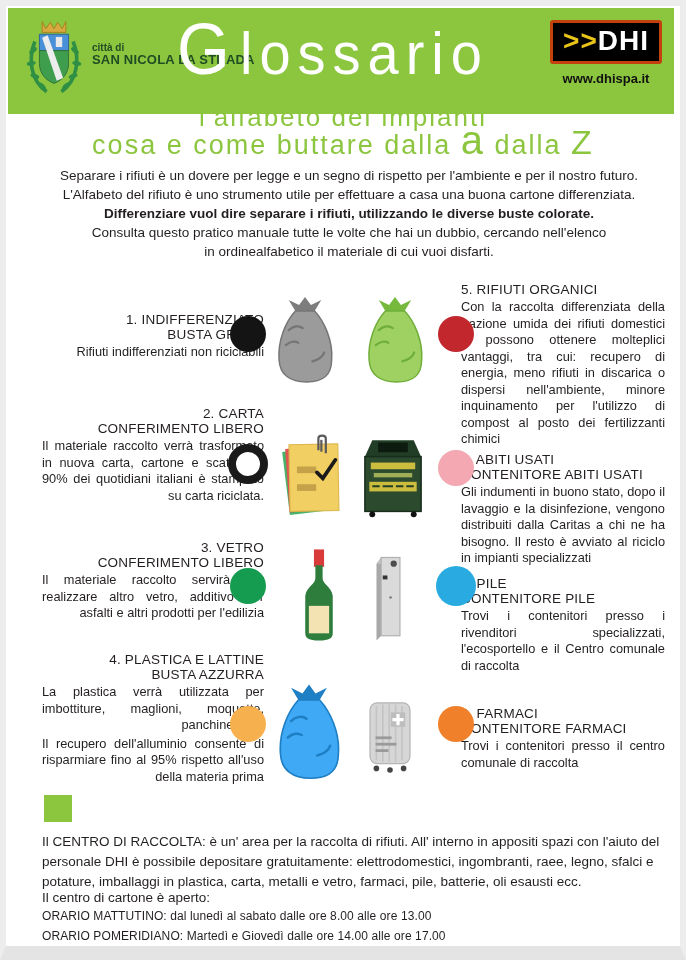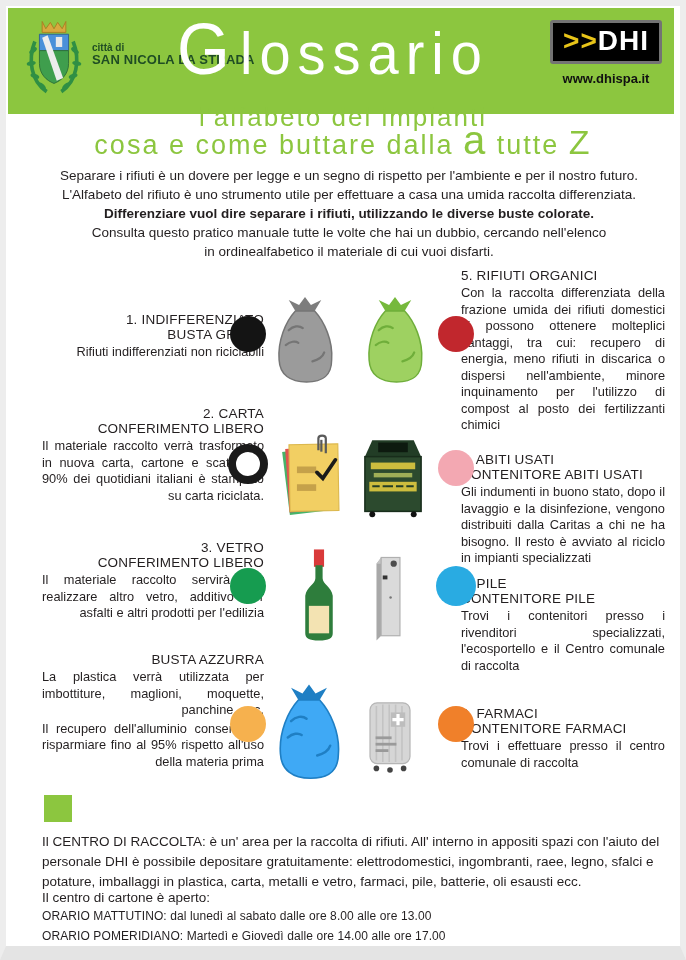--- a/index.html
+++ b/index.html
@@ -8,21 +8,21 @@
   
   .banner{position:absolute;left:2px;top:2px;width:666px;height:106px;}
   .crest{position:absolute;left:14px;top:8px;}
   .citytext{position:absolute;left:84px;top:34px;color:#1f4d24;line-height:1.1;}
   .citytext .small{font-size:10px;font-weight:700;}
   .citytext .big{font-size:13px;font-weight:700;letter-spacing:.2px;}
   .title{position:absolute;left:160px;top:2px;width:330px;text-align:center;color:#fff;
          font-size:56px;font-weight:400;letter-spacing:7px;transform:scaleY(1.05);}
   .title .cap{font-size:68px;letter-spacing:10px;}
   .dhi{position:absolute;left:538px;top:12px;width:120px;text-align:center;}
-  .dhibox{display:inline-block;background:#000;border:3px solid #737373;border-radius:3px;
+  .dhibox{display:inline-block;background:#000;border:3px solid #c2410c;border-radius:3px;
           padding:4px 10px 6px 10px;font-weight:700;font-size:28px;letter-spacing:1px;line-height:1;}
   .dhibox .arr{color:#e8c419;}
   .dhibox .nm{color:#fff;}
   .dhiurl{margin-top:7px;font-size:13px;font-weight:700;color:#111;}
   
   .subtitle{position:absolute;left:0;top:98px;width:100%;text-align:center;line-height:1.05;}
   .subtitle .l1{font-size:26px;letter-spacing:2px;}
   .subtitle .l2{font-size:27px;letter-spacing:2px;}
   .subtitle .bigA{font-size:40px;line-height:0;}
   .subtitle .bigZ{font-size:34px;line-height:0;}
@@ -81,26 +81,26 @@
     </div>
     <div class="title"><span class="cap">G</span><span>lossario</span></div>
     <div class="dhi">
       <div class="dhibox"><span class="arr">&gt;&gt;</span><span class="nm">DHI</span></div>
       <div class="dhiurl">www.dhispa.it</div>
     </div>
   </div>
 
   <div class="subtitle" style="color: rgb(140, 198, 63);">
     <div class="l1">l'alfabeto del impianti</div>
-    <div class="l2"><span>cosa e come buttare dalla </span><span class="bigA">a</span><span> tutte </span><span class="bigZ">Z</span></div>
+    <div class="l2"><span>cosa e come buttare dalla </span><span class="bigA">a</span><span> dalla </span><span class="bigZ">Z</span></div>
   </div>
 
   <div class="intro">
     <div>Separare i rifiuti è un dovere per legge e un segno di rispetto per l'ambiente e per il nostro futuro.</div>
-    <div>L'Alfabeto del rifiuto è uno strumento utile per effettuare a casa una umida raccolta differenziata.</div>
+    <div>L'Alfabeto del rifiuto è uno strumento utile per effettuare a casa una buona cartone differenziata.</div>
     <div class="b">Differenziare vuol dire separare i rifiuti, utilizzando le diverse buste colorate.</div>
     <div>Consulta questo pratico manuale tutte  le volte che  hai un dubbio, cercando nell'elenco</div>
     <div>in ordinealfabetico il materiale di cui vuoi disfarti.</div>
   </div>
 
   <div class="item leftcol" style="left:36px;top:306px;">
     <h3>1. INDIFFERENZIATO</h3>
     <h4>BUSTA GRIGIA</h4>
     <p>Rifiuti indifferenziati non riciclabili</p>
   </div>
@@ -108,43 +108,44 @@
     <h3>2. CARTA</h3>
     <h4>CONFERIMENTO LIBERO</h4>
     <p>Il materiale raccolto verrà trasformato in nuova carta, cartone e scatole. Il 90% dei quotidiani italiani è stampato su carta riciclata.</p>
   </div>
   <div class="item leftcol" style="left:36px;top:534px;">
     <h3>3. VETRO</h3>
     <h4>CONFERIMENTO LIBERO</h4>
     <p>Il materiale raccolto  servirà per realizzare altro vetro, additivo per asfalti e altri prodotti per l'edilizia</p>
   </div>
   <div class="item leftcol" style="left:36px;top:646px;">
+    <h3>4. PLASTICA E LATTINE</h3>
     <h4>BUSTA AZZURRA</h4>
     <p>La plastica verrà utilizzata per imbottiture, maglioni, moquette, panchine, ecc.</p>
     <p>Il recupero dell'alluminio consente di risparmiare fino al 95% rispetto all'uso della materia prima</p>
   </div>
 
-  <div class="item rightcol" style="left:455px;top:262px;">
+  <div class="item rightcol" style="left:455px;top:276px;">
     <h3>5. RIFIUTI ORGANICI</h3>
     <p>Con la raccolta differenziata della frazione umida dei rifiuti domestici si possono ottenere molteplici vantaggi, tra cui: recupero di energia, meno rifiuti in discarica o dispersi nell'ambiente, minore inquinamento per l'utilizzo di compost al posto dei fertilizzanti chimici</p>
   </div>
   <div class="item rightcol" style="left:455px;top:446px;">
     <h3>6. ABITI USATI</h3>
     <h4>CONTENITORE ABITI USATI</h4>
     <p>Gli indumenti in buono stato, dopo il lavaggio e la disinfezione, vengono distribuiti dalla Caritas a chi ne ha bisogno. Il resto è avviato al riciclo in impianti specializzati</p>
   </div>
   <div class="item rightcol" style="left:455px;top:570px;">
     <h3>7. PILE</h3>
     <h4>CONTENITORE PILE</h4>
     <p>Trovi i contenitori presso i rivenditori specializzati, l'ecosportello e il Centro comunale di raccolta</p>
   </div>
   <div class="item rightcol" style="left:455px;top:700px;">
     <h3>8. FARMACI</h3>
     <h4>CONTENITORE FARMACI</h4>
-    <p>Trovi i effettuare presso il centro comunale di raccolta</p>
+    <p>Trovi i contenitori presso il centro comunale di raccolta</p>
   </div>
 
   <div class="dot" style="left: 224px; top: 310px; background-color: rgb(20, 20, 20);"></div>
   <div class="dot ring" style="left: 222px; top: 438px; background-color: rgb(255, 255, 255);"></div>
   <div class="dot" style="left: 224px; top: 562px; background-color: rgb(22, 156, 80);"></div>
   <div class="dot" style="left: 224px; top: 700px; background-color: rgb(246, 177, 78);"></div>
   <div class="dot" style="left: 432px; top: 310px; background-color: rgb(193, 39, 45);"></div>
   <div class="dot" style="left: 432px; top: 444px; background-color: rgb(243, 168, 178);"></div>
   <div class="dot big" style="left: 430px; top: 560px; background-color: rgb(41, 171, 226);"></div>
   <div class="dot" style="left: 432px; top: 700px; background-color: rgb(240, 128, 42);"></div>

